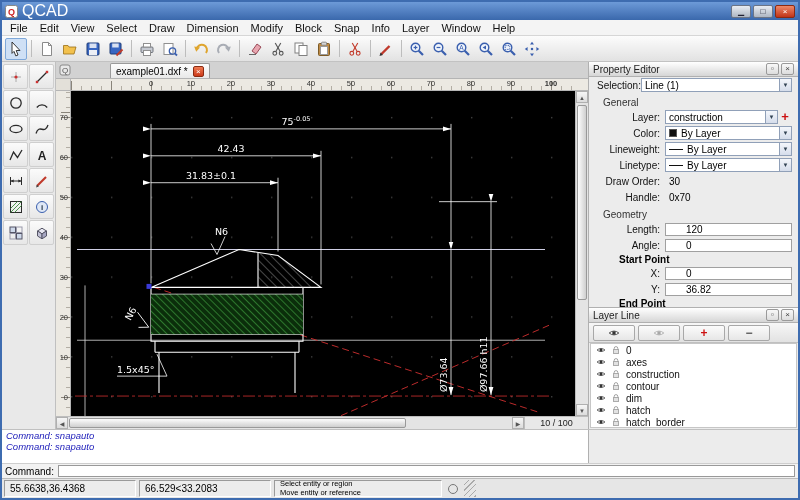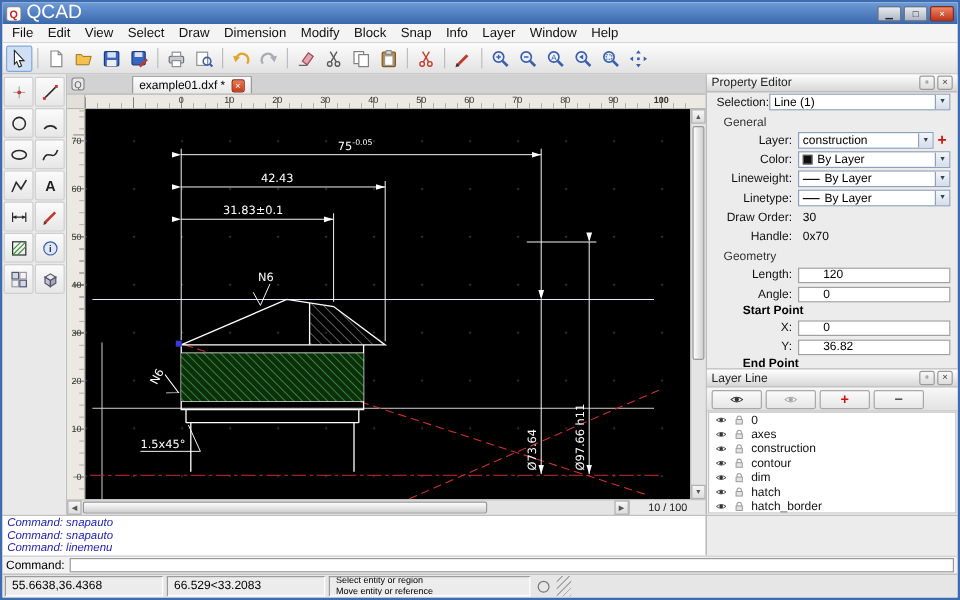--- a/index.html
+++ b/index.html
@@ -840,21 +840,20 @@
           </div>
       </div>
 
     </div>
   </div>
 
   <div class="bottomrow">
     <div class="cmdhistory" id="cmdHistory">
         <div class="histline">Command: snapauto</div>
         <div class="histline">Command: snapauto</div>
-        <div class="histline">Command: linemenu</div>
       </div>
     <div class="bottomfill"></div>
   </div>
 
   <div class="cmdrow">
     <span>Command:</span>
     <input class="cmdinput" value="" style="">
   </div>
 
   <div class="statusbar">

